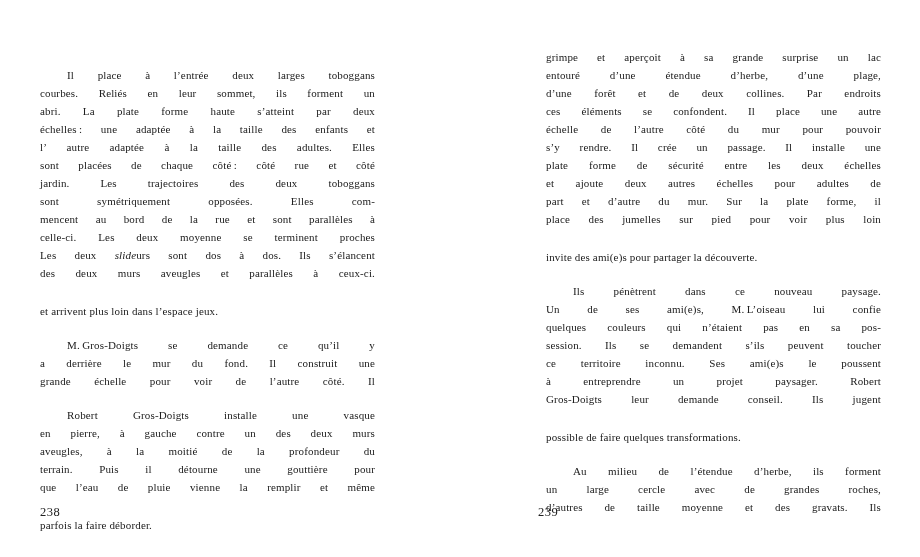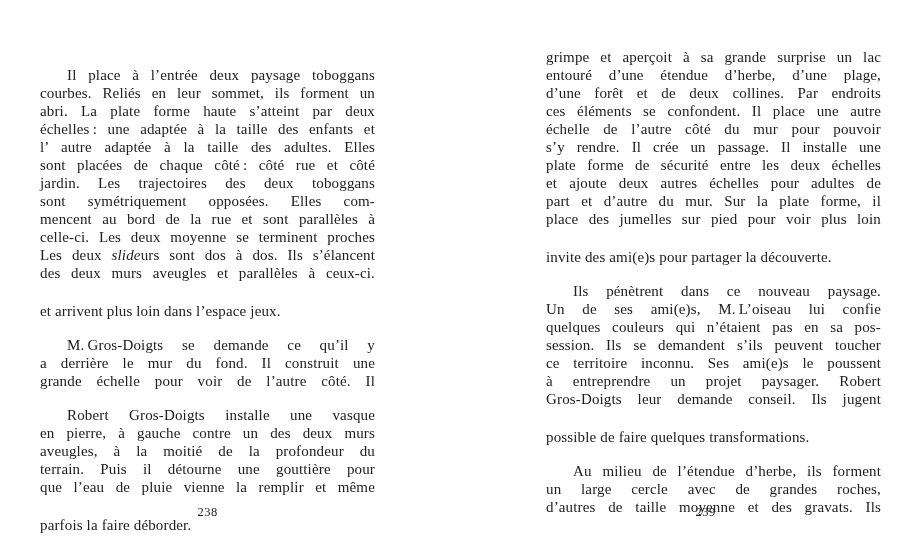--- a/index.html
+++ b/index.html
@@ -11,21 +11,21 @@
     position: relative;
     width: 920px;
     height: 557px;
     background: #ffffff;
     font-family: "Liberation Serif", "DejaVu Serif", serif;
     color: #202020;
     overflow: hidden;
   }
   .text-block {
     position: absolute;
-    font-size: 15px;
+    font-size: 11px;
     line-height: 18px;
     letter-spacing: 0.15px;
   }
   .text-block.left  { left: 40px;  top: 66px; width: 335px; }
   .text-block.right { left: 546px; top: 48px; width: 335px; }
   .paragraph { margin: 0 0 16px 0; }
   .paragraph:last-child { margin-bottom: 0; }
   .text-line {
     text-align: justify;
     text-align-last: justify;
@@ -36,33 +36,33 @@
     margin-top: 20px;
     -moz-text-align-last: left;
   }
   .paragraph.indent .text-line:first-child { text-indent: 27px; }
   .text-line i { font-style: italic; }
   .page-number {
     position: absolute;
     top: 505px;
     font-size: 12.5px;
     line-height: 14px;
-    text-align: center;
+    text-align: left;
     letter-spacing: 0.5px;
   }
   .page-number.left  { left: 40px;  width: 335px; }
   .page-number.right { left: 538px; width: 335px; }
 </style>
 </head>
 <body>
 
 <div class="spread">
   <div class="text-block left">
       <div class="paragraph indent">
-        <div class="text-line">Il place à l’entrée deux paysage toboggans</div>
+        <div class="text-line">Il place à l’entrée deux larges toboggans</div>
         <div class="text-line">courbes. Reliés en leur sommet, ils forment un</div>
         <div class="text-line">abri. La plate forme haute s’atteint par deux</div>
         <div class="text-line">échelles : une adaptée à la taille des enfants et</div>
         <div class="text-line">l’ autre adaptée à la taille des adultes. Elles</div>
         <div class="text-line">sont placées de chaque côté : côté rue et côté</div>
         <div class="text-line">jardin. Les trajectoires des deux toboggans</div>
         <div class="text-line">sont symétriquement opposées. Elles com-</div>
         <div class="text-line">mencent au bord de la rue et sont parallèles à</div>
         <div class="text-line">celle-ci. Les deux moyenne se terminent proches</div>
         <div class="text-line">Les deux <i>slide</i>urs sont dos à dos. Ils s’élancent</div>

